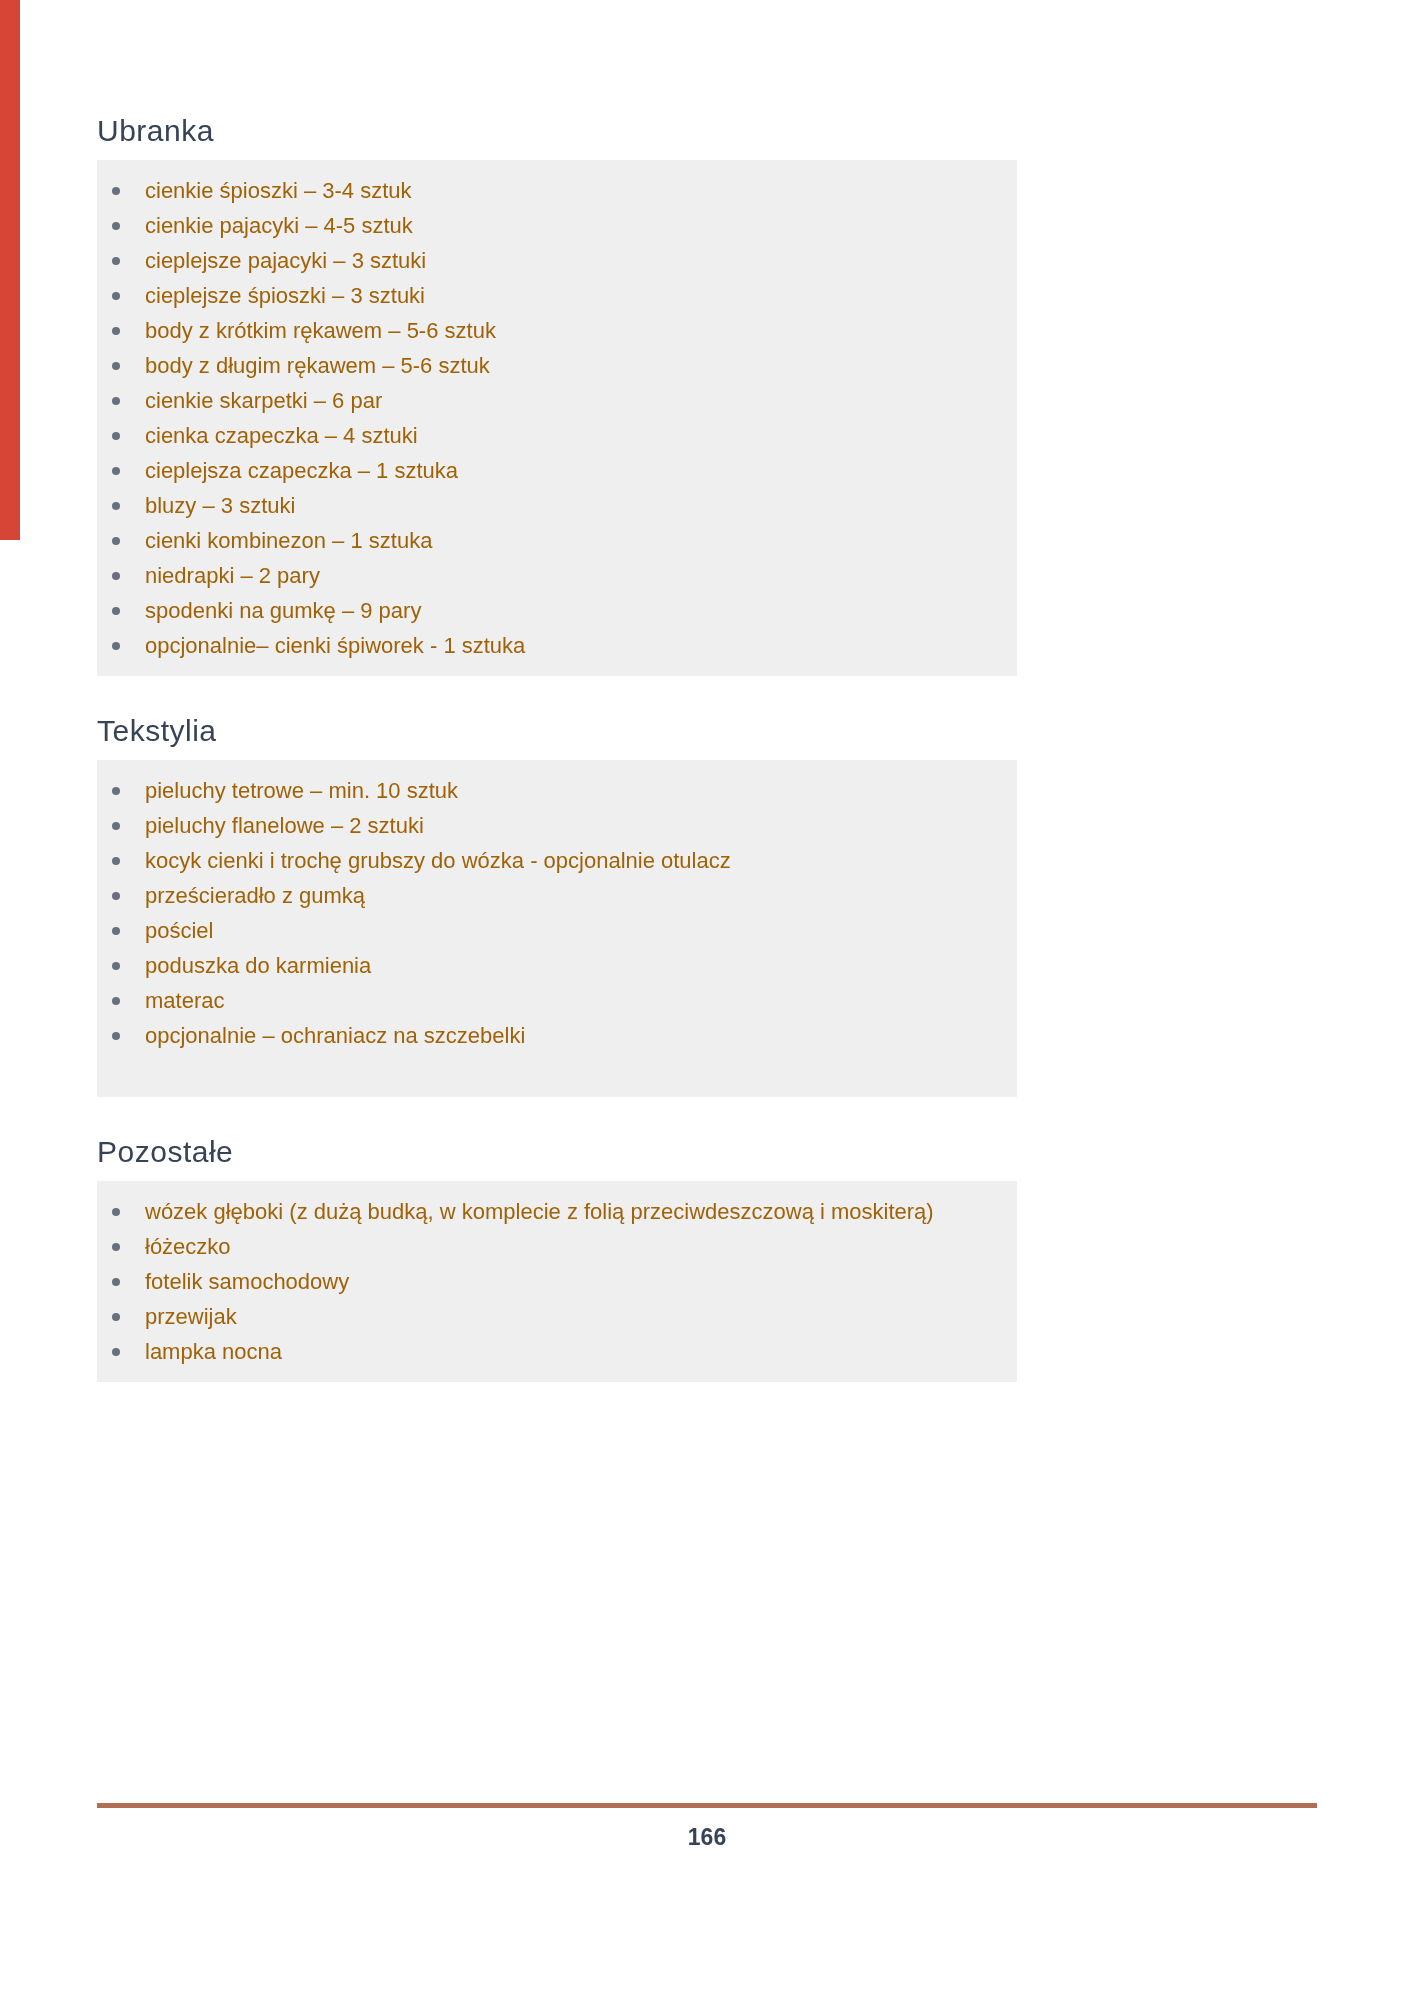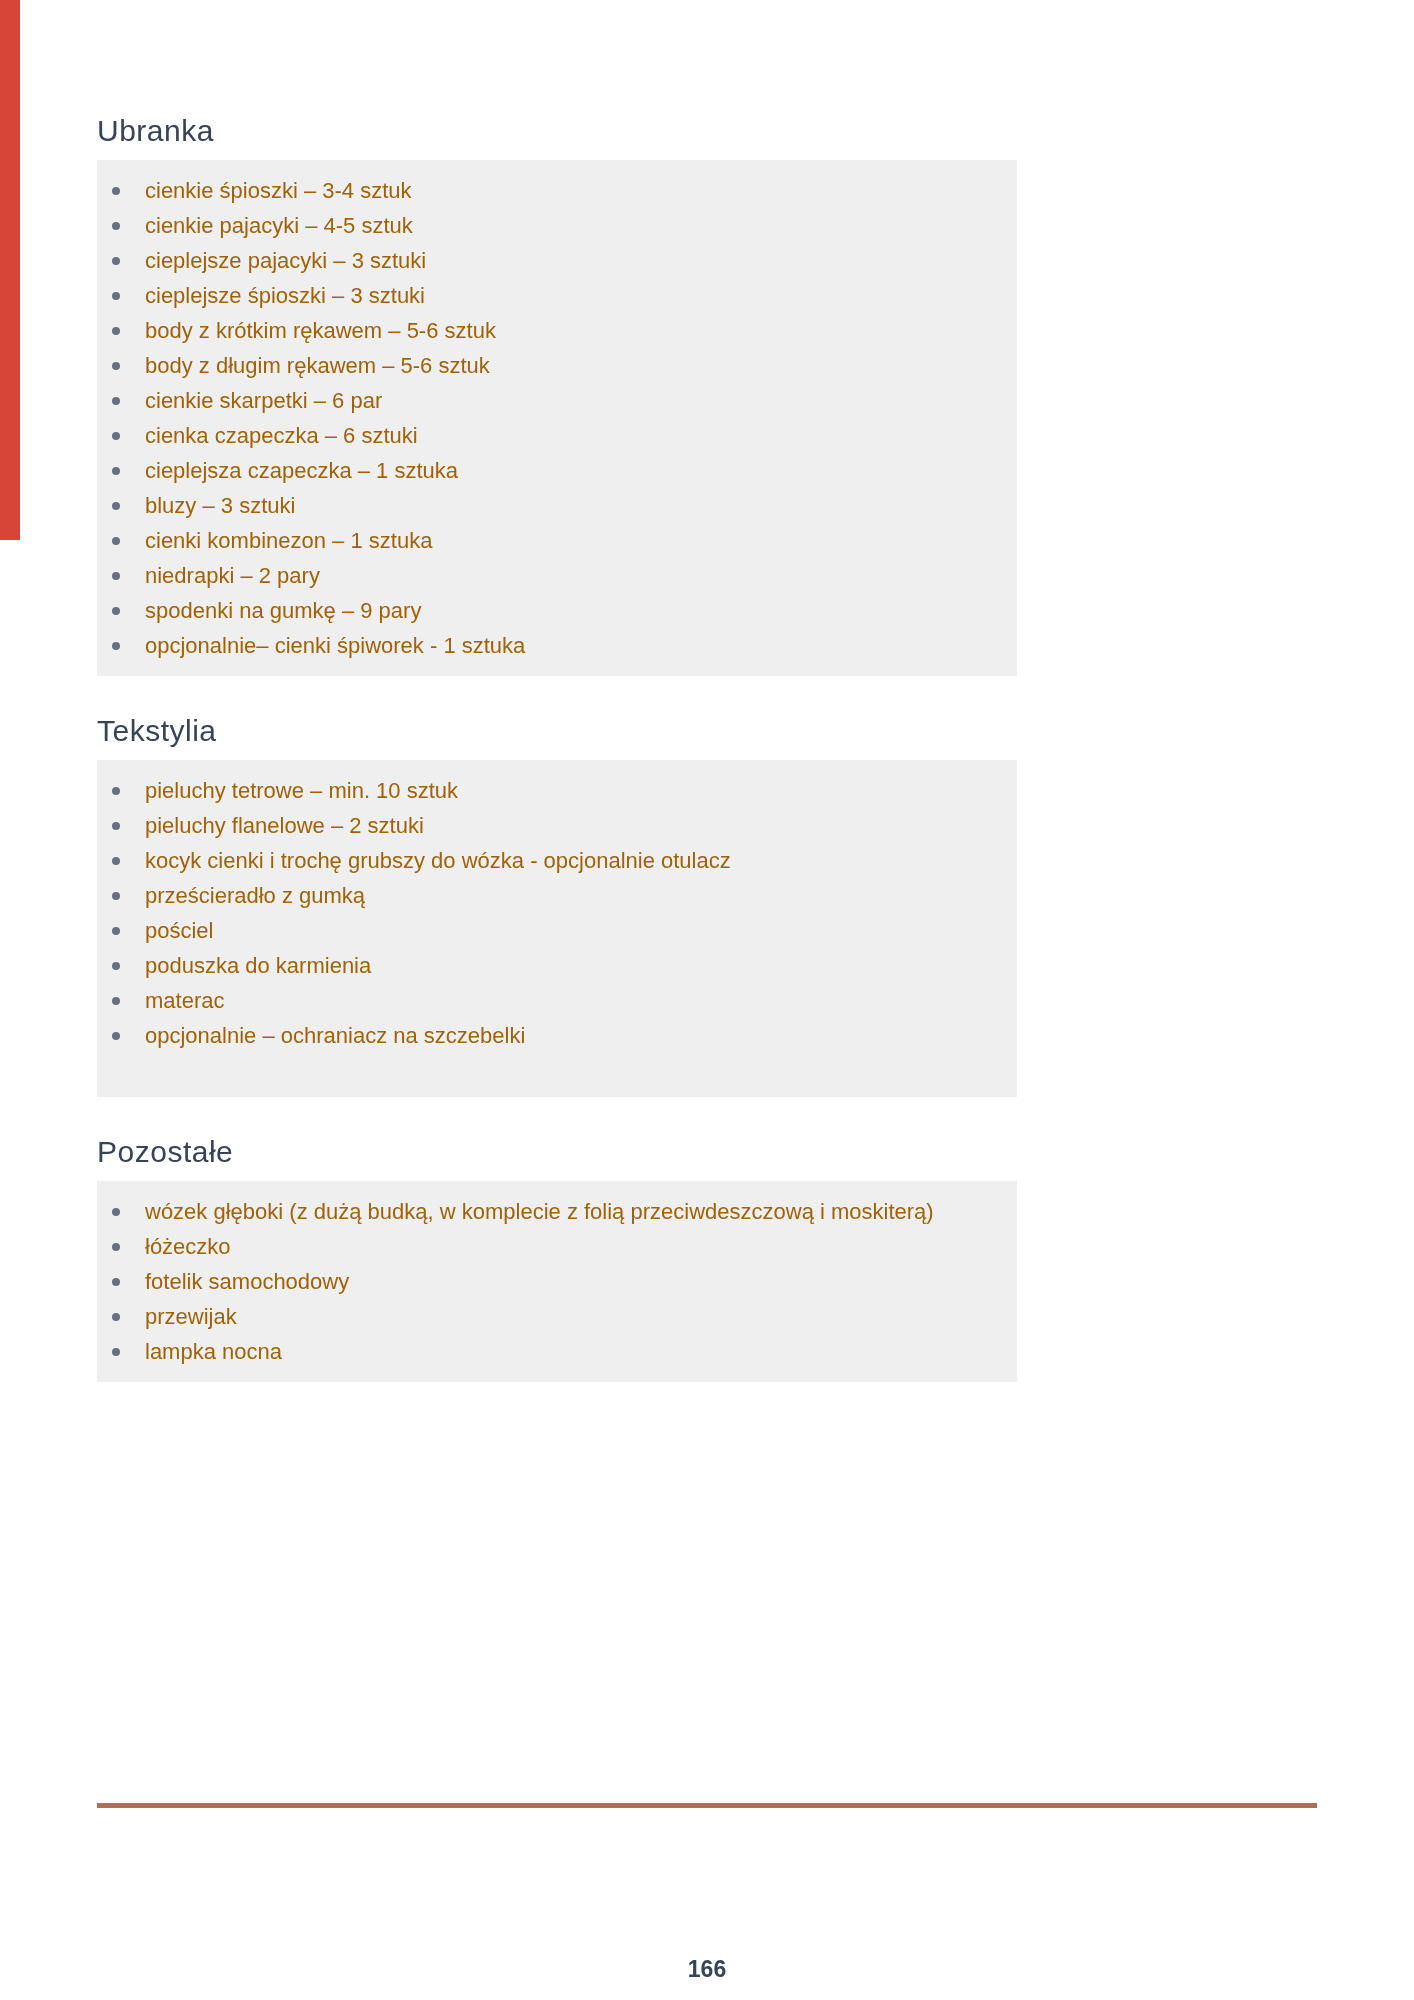--- a/index.html
+++ b/index.html
@@ -47,21 +47,21 @@
     display:inline-block;
   }
   .gap-sm { margin-top:36px; }
   .box-textiles { padding-bottom:44px; }
   .divider-rule {
     position:absolute; left:97px; top:1803px;
     width:1220px; height:5px;
     background:#b06e54;
   }
   .page-number {
-    position:absolute; top:1956px; left:0;
+    position:absolute; top:1824px; left:0;
     width:100%;
     text-align:center;
     font-size:23px; font-weight:bold;
     color:#374357;
   }
 </style>
 </head>
 <body>
 
 <div class="page">
@@ -73,21 +73,21 @@
     <div>
       <h2 class="section-title">Ubranka</h2>
       <ul class="list-box">
         <li><span class="bullet"></span><span>cienkie śpioszki – 3-4 sztuk</span></li>
         <li><span class="bullet"></span><span>cienkie pajacyki – 4-5 sztuk</span></li>
         <li><span class="bullet"></span><span>cieplejsze pajacyki – 3 sztuki</span></li>
         <li><span class="bullet"></span><span>cieplejsze śpioszki – 3 sztuki</span></li>
         <li><span class="bullet"></span><span>body z krótkim rękawem – 5-6 sztuk</span></li>
         <li><span class="bullet"></span><span>body z długim rękawem – 5-6 sztuk</span></li>
         <li><span class="bullet"></span><span>cienkie skarpetki – 6 par</span></li>
-        <li><span class="bullet"></span><span>cienka czapeczka – 6 sztuki</span></li>
+        <li><span class="bullet"></span><span>cienka czapeczka – 4 sztuki</span></li>
         <li><span class="bullet"></span><span>cieplejsza czapeczka – 1 sztuka</span></li>
         <li><span class="bullet"></span><span>bluzy – 3 sztuki</span></li>
         <li><span class="bullet"></span><span>cienki kombinezon – 1 sztuka</span></li>
         <li><span class="bullet"></span><span>niedrapki – 2 pary</span></li>
         <li><span class="bullet"></span><span>spodenki na gumkę – 9 pary</span></li>
         <li><span class="bullet"></span><span>opcjonalnie– cienki śpiworek - 1 sztuka</span></li>
       </ul>
     </div>
 
     <div class="gap-sm">

